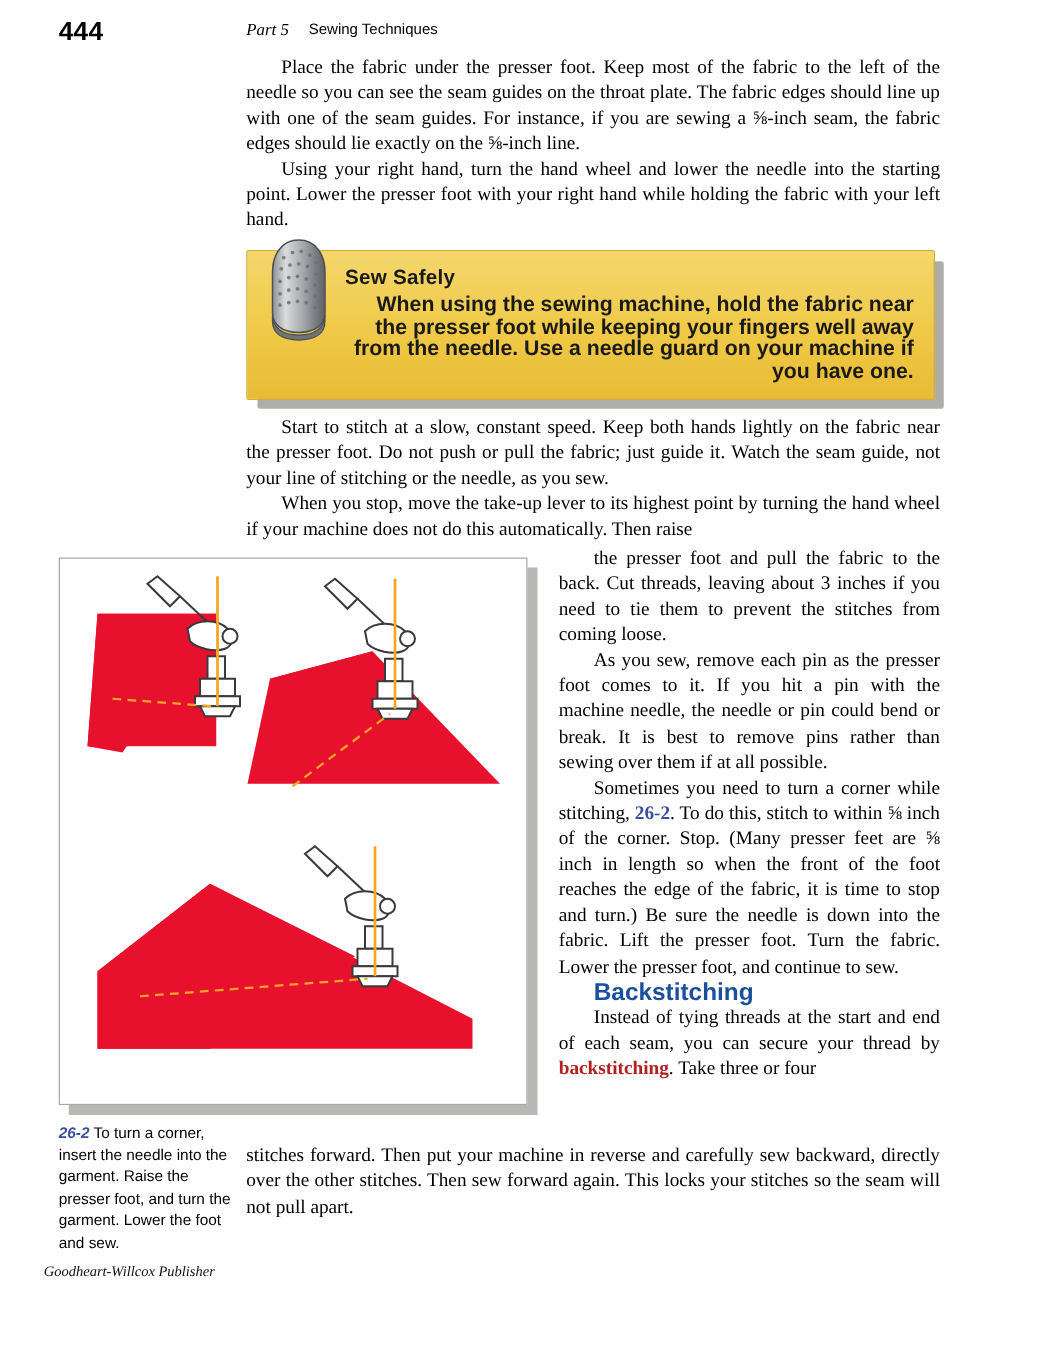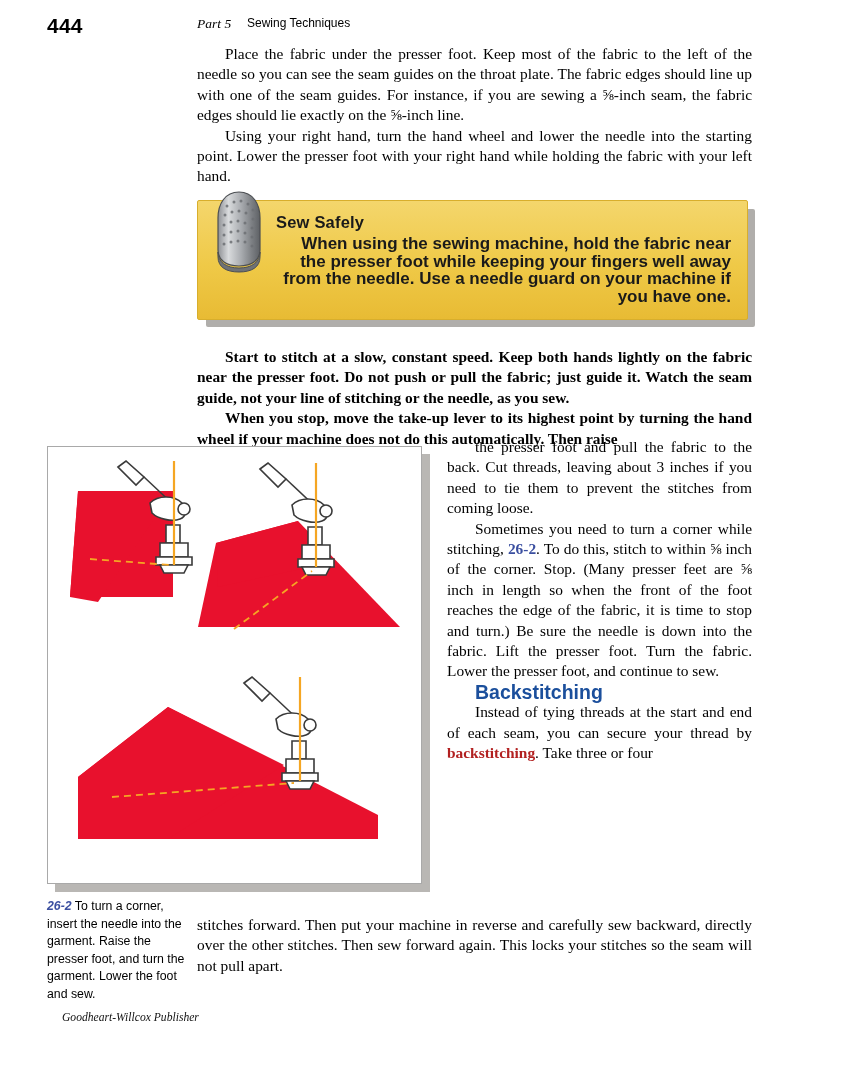--- a/index.html
+++ b/index.html
@@ -62,21 +62,21 @@
     text-align: justify;
     font-size: 15.4px;
     line-height: 20.4px;
   }
   .col-full p {
     margin: 0;
     text-indent: 28px;
   }
 
   #para-block-1 { top: 44px; }
-  #para-block-2 { top: 347px; font-weight: bold; }
+  #para-block-2 { top: 332px; }
 
   
   .safebox-wrap {
     position: absolute;
     left: 197px;
     top: 200px;
     width: 558px;
     height: 130px;
     padding-left: 30px;
   }
@@ -169,21 +169,21 @@
     line-height: 17.6px;
     color: #000;
   }
   .caption .fignum {
     font-style: italic;
     font-weight: bold;
     color: #3b4fa0;
   }
   .credit {
     position: absolute;
-    left: 62px;
+    left: 35px;
     top: 1011px;
     width: 180px;
     font-family: "Liberation Serif", serif;
     font-style: italic;
     font-size: 11.6px;
     color: #111;
   }
 
   
   .col-right {
@@ -363,20 +363,21 @@
   </div>
 
   <div class="caption">
     <span class="fignum">26-2</span>
     <span>To turn a corner, insert the needle into the garment. Raise the presser foot, and turn the garment. Lower the foot and sew.</span>
   </div>
   <div class="credit">Goodheart-Willcox Publisher</div>
 
   <div class="col-right">
     <p>the presser foot and pull the fabric to the back. Cut threads, leaving about 3 inches if you need to tie them to prevent the stitches from coming loose.</p>
+    <p>As you sew, remove each pin as the presser foot comes to it. If you hit a pin with the machine needle, the needle or pin could bend or break. It is best to remove pins rather than sewing over them if at all possible.</p>
     <p>
       <span>Sometimes you need to turn a corner while stitching, </span><span class="figref">26-2</span><span>. To do this, stitch to within ⅝ inch of the corner. Stop. (Many presser feet are ⅝ inch in length so when the front of the foot reaches the edge of the fabric, it is time to stop and turn.) Be sure the needle is down into the fabric. Lift the presser foot. Turn the fabric. Lower the presser foot, and continue to sew.</span>
     </p>
     <p class="head2">Backstitching</p>
     <p>
       <span>Instead of tying threads at the start and end of each seam, you can secure your thread by </span><span class="term">backstitching</span><span>. Take three or four</span>
     </p>
   </div>
 
   <div class="col-bottom">

